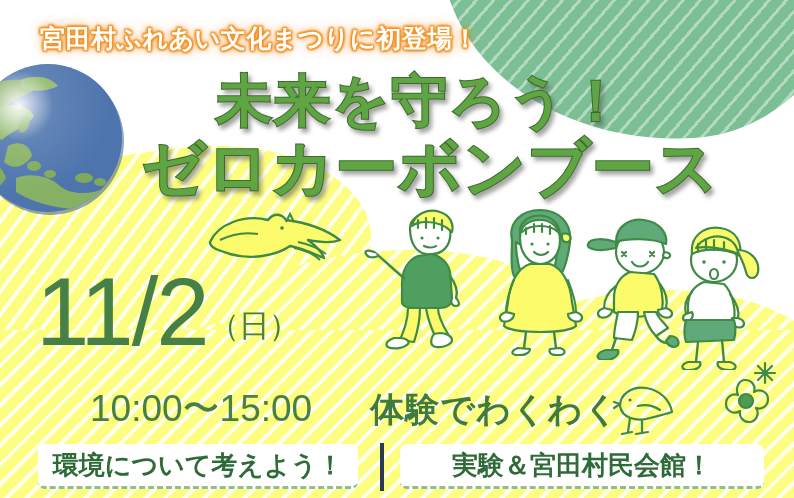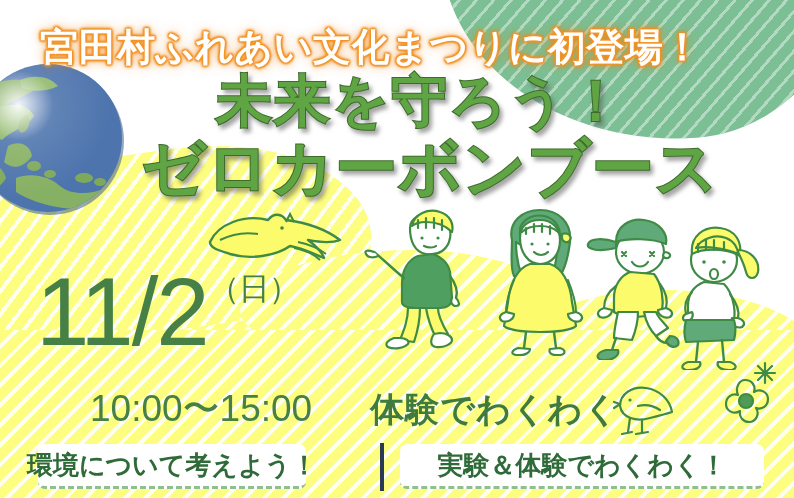--- a/index.html
+++ b/index.html
@@ -131,21 +131,21 @@
     left: -28px;
     top: 58px;
     width: 160px;
     height: 160px;
   }
   
   .banner {
     position: absolute;
     left: 40px;
     top: 22px;
-    font-size: 38px;
+    font-size: 25px;
     font-weight: bold;
     letter-spacing: 0.5px;
     color: #ffffff;
     white-space: nowrap;
     text-shadow:
       0 0 3px #f59a2e, 0 0 3px #f59a2e, 0 0 5px #f08a1a,
       1px 1px 2px #ef8a1c, -1px 1px 2px #ef8a1c,
       1px -1px 2px #ef8a1c, -1px -1px 2px #ef8a1c,
       0 0 12px rgba(240,130,20,0.85);
     z-index: 6;
@@ -172,21 +172,21 @@
     top: 126px;
     font-size: 62px;
     letter-spacing: 1px;
   }
   
   .date-row {
     position: absolute;
     left: 36px;
     top: 268px;
     display: flex;
-    align-items: flex-start;
+    align-items: flex-end;
     z-index: 7;
   }
   .date-big {
     font-size: 96px;
     font-weight: normal;
     color: #468046;
     line-height: 0.92;
     letter-spacing: -2px;
   }
   .date-dow {
@@ -231,21 +231,21 @@
     z-index: 8;
   }
   .tag span {
     font-size: 26px;
     font-weight: bold;
     color: #2f6b38;
     letter-spacing: 0px;
     white-space: nowrap;
     padding: 0 10px;
   }
-  .tag-left  { left: 38px;  width: 268px; height: 42px; }
+  .tag-left  { left: 38px;  width: 320px; height: 42px; }
   .tag-right { left: 400px; width: 364px; height: 42px; }
   .tag-divider {
     position: absolute;
     left: 380px;
     top: 443px;
     width: 4px;
     height: 48px;
     background: #2b3a54;
     z-index: 8;
   }
@@ -450,16 +450,16 @@
   <div class="info-row">
     <span class="info-time">10:00〜15:00</span>
     <span class="info-venue">体験でわくわく</span>
   </div>
 
   <div class="tag tag-left">
     <span>環境について考えよう！</span>
   </div>
   <div class="tag-divider"></div>
   <div class="tag tag-right">
-    <span>実験＆体験でわくわく！</span>
+    <span>実験＆宮田村民会館！</span>
   </div>
 
 </div>
 
 </body></html>

